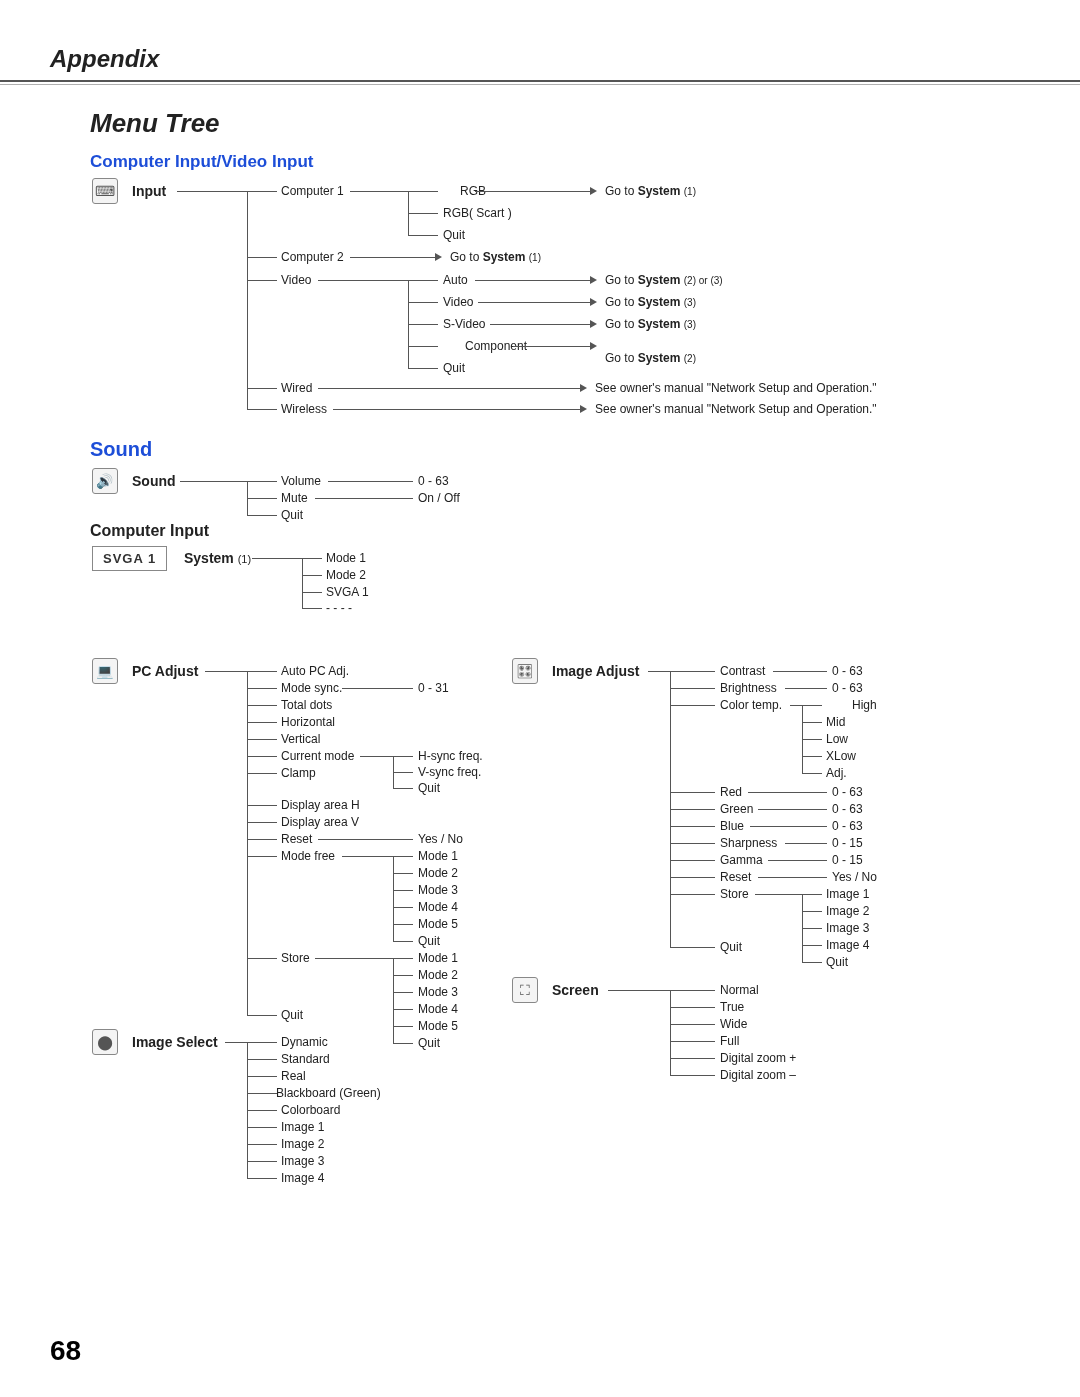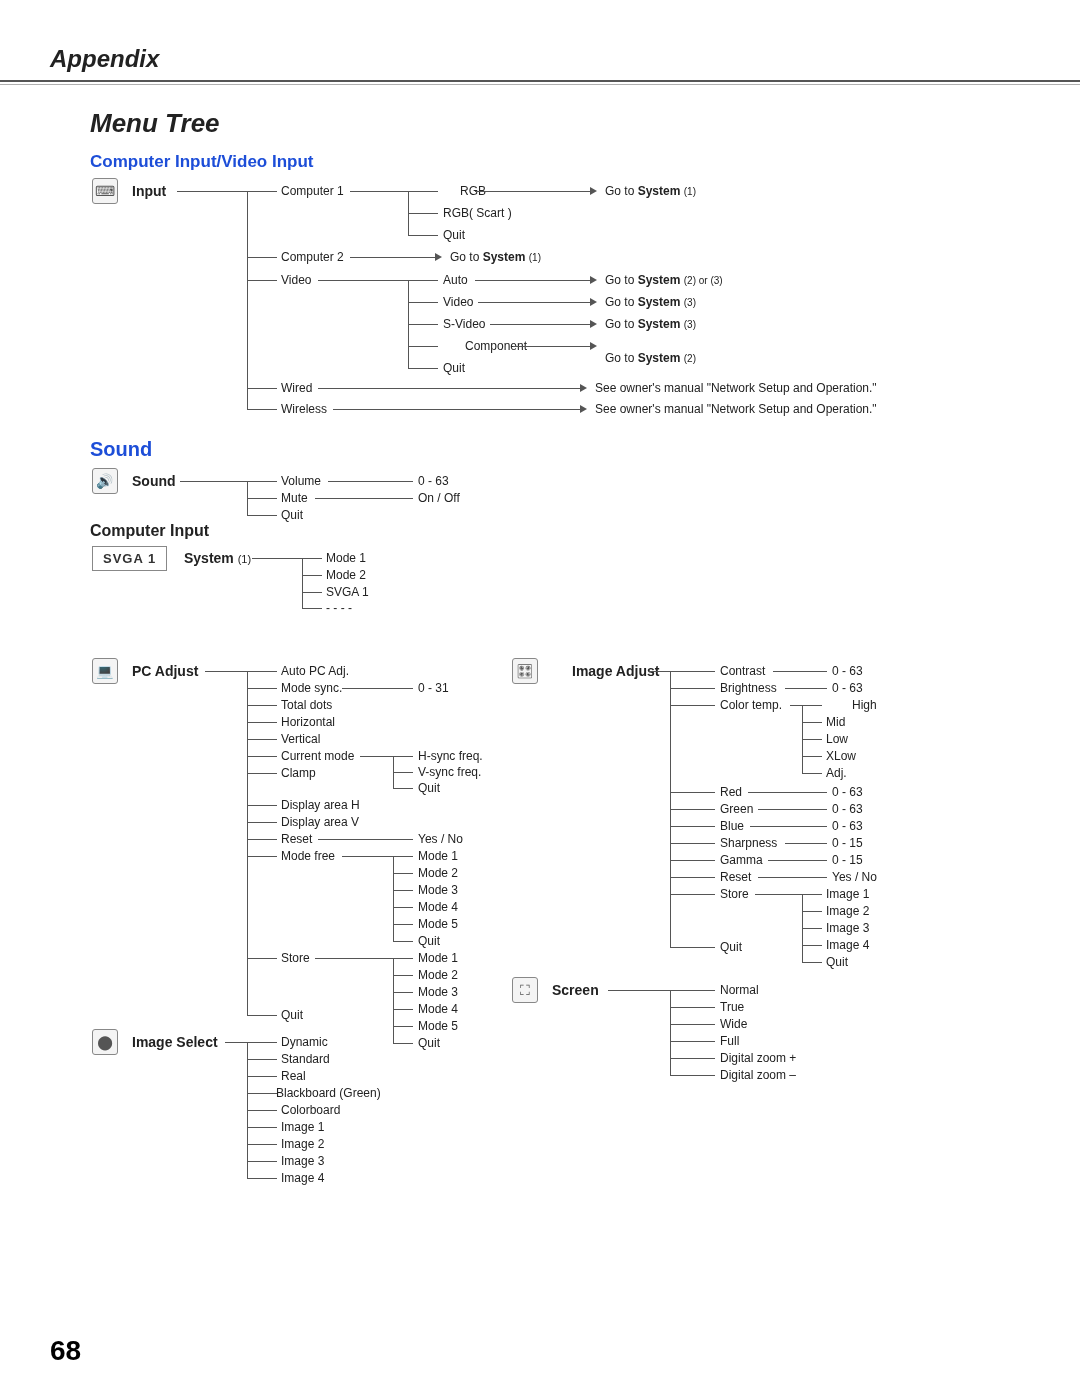--- a/index.html
+++ b/index.html
@@ -347,21 +347,21 @@
     <div class="hline" style="left:247px; top:1144px; width:30px;"></div>
     <div class="lbl" style="left:281px; top:1137px;">Image 2</div>
     <div class="hline" style="left:247px; top:1161px; width:30px;"></div>
     <div class="lbl" style="left:281px; top:1154px;">Image 3</div>
     <div class="hline" style="left:247px; top:1178px; width:30px;"></div>
     <div class="lbl" style="left:281px; top:1171px;">Image 4</div>
 
   <div class="icon" style="left:512px; top:658px;">
       <div class="icon-inner">🎛</div>
     </div>
-  <div class="h4" style="left:552px; top:663px;margin-left:20px;">Image Adjust</div>
+  <div class="h4" style="left:552px; top:663px;">Image Adjust</div>
   <div class="hline" style="left:648px; top:671px; width:22px;"></div>
   <div class="vline" style="left:670px; top:671px; height:276px;"></div>
 
     <div class="hline" style="left:670px; top:671px; width:45px;"></div>
     <div class="lbl" style="left:720px; top:664px;">Contrast</div>
     <div class="hline" style="left:773px; top:671px; width:54px;"></div>
     <div class="lbl" style="left:832px; top:664px;">0 - 63</div>
 
     <div class="hline" style="left:670px; top:688px; width:45px;"></div>
     <div class="lbl" style="left:720px; top:681px;">Brightness</div>

